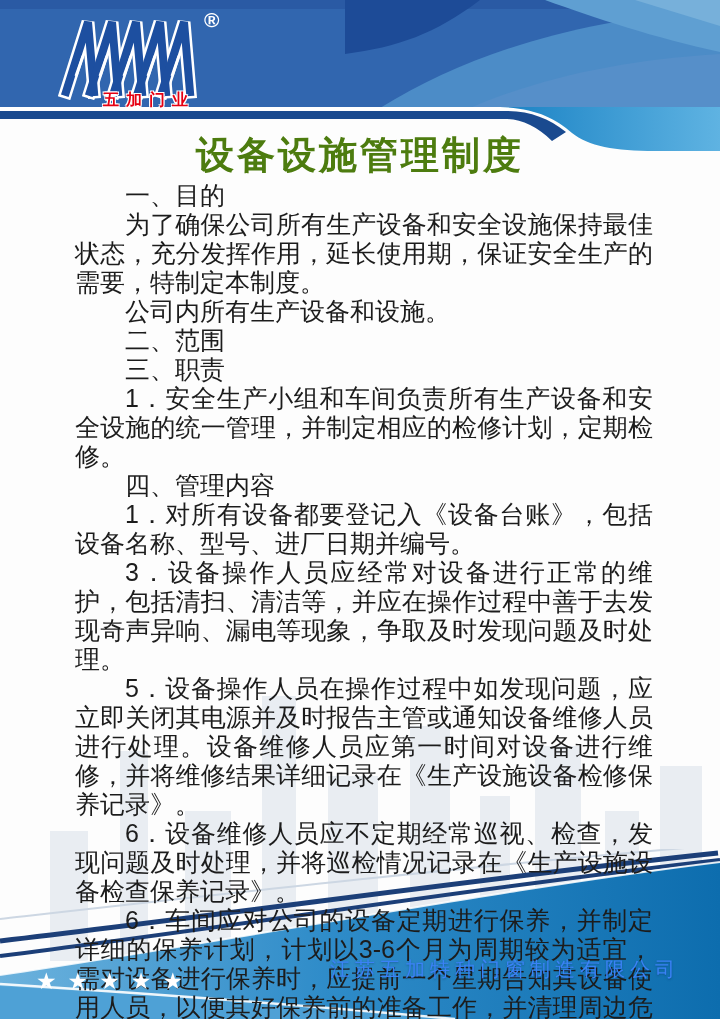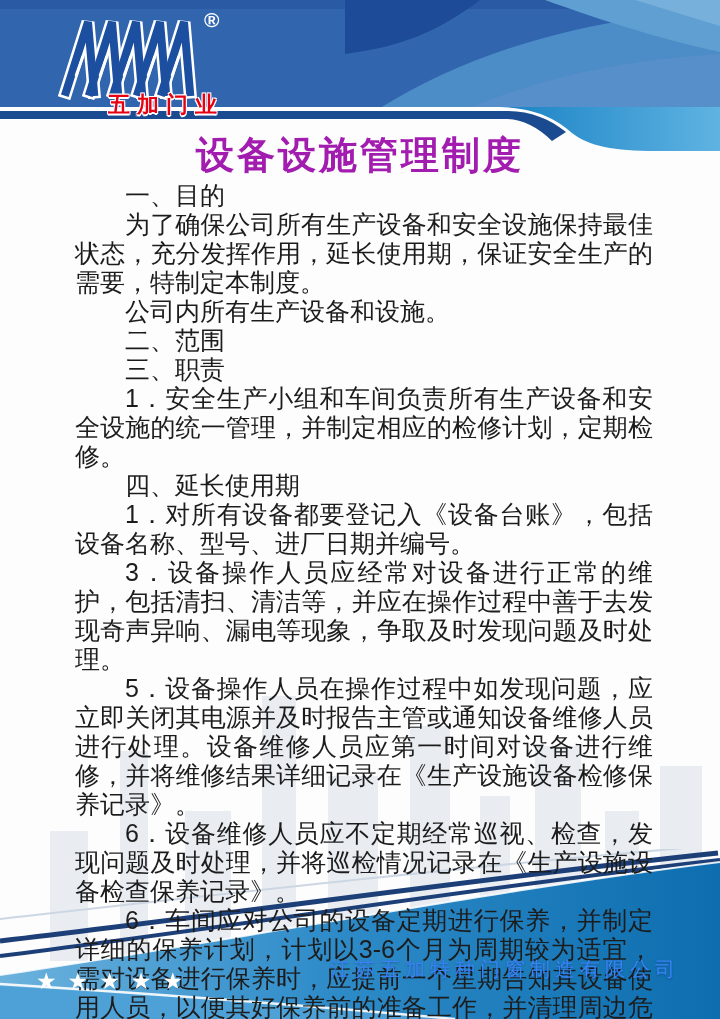--- a/index.html
+++ b/index.html
@@ -9,29 +9,29 @@
     font-family:"Liberation Sans","DejaVu Sans",sans-serif;
   }
   svg{display:block;}
   .hdr-svg{position:absolute;top:0;left:0;z-index:2;}
   .ftr-svg{position:absolute;top:849px;left:0;z-index:3;}
   .bg-bars{position:absolute;inset:0;z-index:1;}
   .bg-bars .bar{position:absolute;background:rgba(206,214,226,0.42);}
   .logo{position:absolute;left:52px;top:10px;width:180px;height:106px;z-index:4;}
   .logo-mark{position:absolute;left:0;top:0;}
   .logo-name{
-    position:absolute;left:22px;top:80px;width:150px;text-align:right;
-    color:#e60012;font-size:22px;font-weight:bold;letter-spacing:7px;
+    position:absolute;left:22px;top:80px;width:150px;text-align:center;
+    color:#e60012;font-size:16px;font-weight:bold;letter-spacing:7px;
     text-shadow:-1px -1px 0 #fff,1px -1px 0 #fff,-1px 1px 0 #fff,1px 1px 0 #fff,0 2px 0 #fff;
     white-space:nowrap;
   }
   .logo-reg{position:absolute;left:152px;top:-2px;color:#ffffff;font-size:21px;font-weight:bold;}
   .doc-title{
     position:absolute;top:130px;left:0;right:0;margin:0;z-index:4;
-    text-align:center;color:#a21caf;font-size:38px;font-weight:bold;letter-spacing:3px;
+    text-align:center;color:#4d7c0f;font-size:38px;font-weight:bold;letter-spacing:3px;
   }
   .doc-body{
     position:absolute;left:75px;top:181px;width:578px;z-index:5;
     color:#1c1c1c;font-size:25px;line-height:29px;text-align:justify;
   }
   .doc-body p{margin:0;text-indent:2em;}
   .stars{
     position:absolute;left:36px;top:968px;z-index:6;color:#ffffff;
     font-size:23px;letter-spacing:11px;white-space:nowrap;
   }
@@ -108,21 +108,21 @@
 
   <h1 class="doc-title">设备设施管理制度</h1>
 
   <div class="doc-body" id="doc-body">
       <p>一、目的</p>
       <p>为了确保公司所有生产设备和安全设施保持最佳状态，充分发挥作用，延长使用期，保证安全生产的需要，特制定本制度。</p>
       <p>公司内所有生产设备和设施。</p>
       <p>二、范围</p>
       <p>三、职责</p>
       <p>1．安全生产小组和车间负责所有生产设备和安全设施的统一管理，并制定相应的检修计划，定期检修。</p>
-      <p>四、延长使用期</p>
+      <p>四、管理内容</p>
       <p>1．对所有设备都要登记入《设备台账》，包括设备名称、型号、进厂日期并编号。</p>
       <p>3．设备操作人员应经常对设备进行正常的维护，包括清扫、清洁等，并应在操作过程中善于去发现奇声异响、漏电等现象，争取及时发现问题及时处理。</p>
       <p>5．设备操作人员在操作过程中如发现问题，应立即关闭其电源并及时报告主管或通知设备维修人员进行处理。设备维修人员应第一时间对设备进行维修，并将维修结果详细记录在《生产设施设备检修保养记录》。</p>
       <p>6．设备维修人员应不定期经常巡视、检查，发现问题及时处理，并将巡检情况记录在《生产设施设备检查保养记录》。</p>
       <p>6．车间应对公司的设备定期进行保养，并制定详细的保养计划，计划以3-6个月为周期较为适宜，需对设备进行保养时，应提前一个星期告知其设备使用人员，以便其好保养前的准备工作，并清理周边危险物质，确保检维修工作安全进行。</p>
     </div>
 
   <svg class="ftr-svg" width="720" height="170" viewBox="0 0 720 170">
     <defs>
       <linearGradient id="waveG" x1="0" y1="0" x2="1" y2="0">

